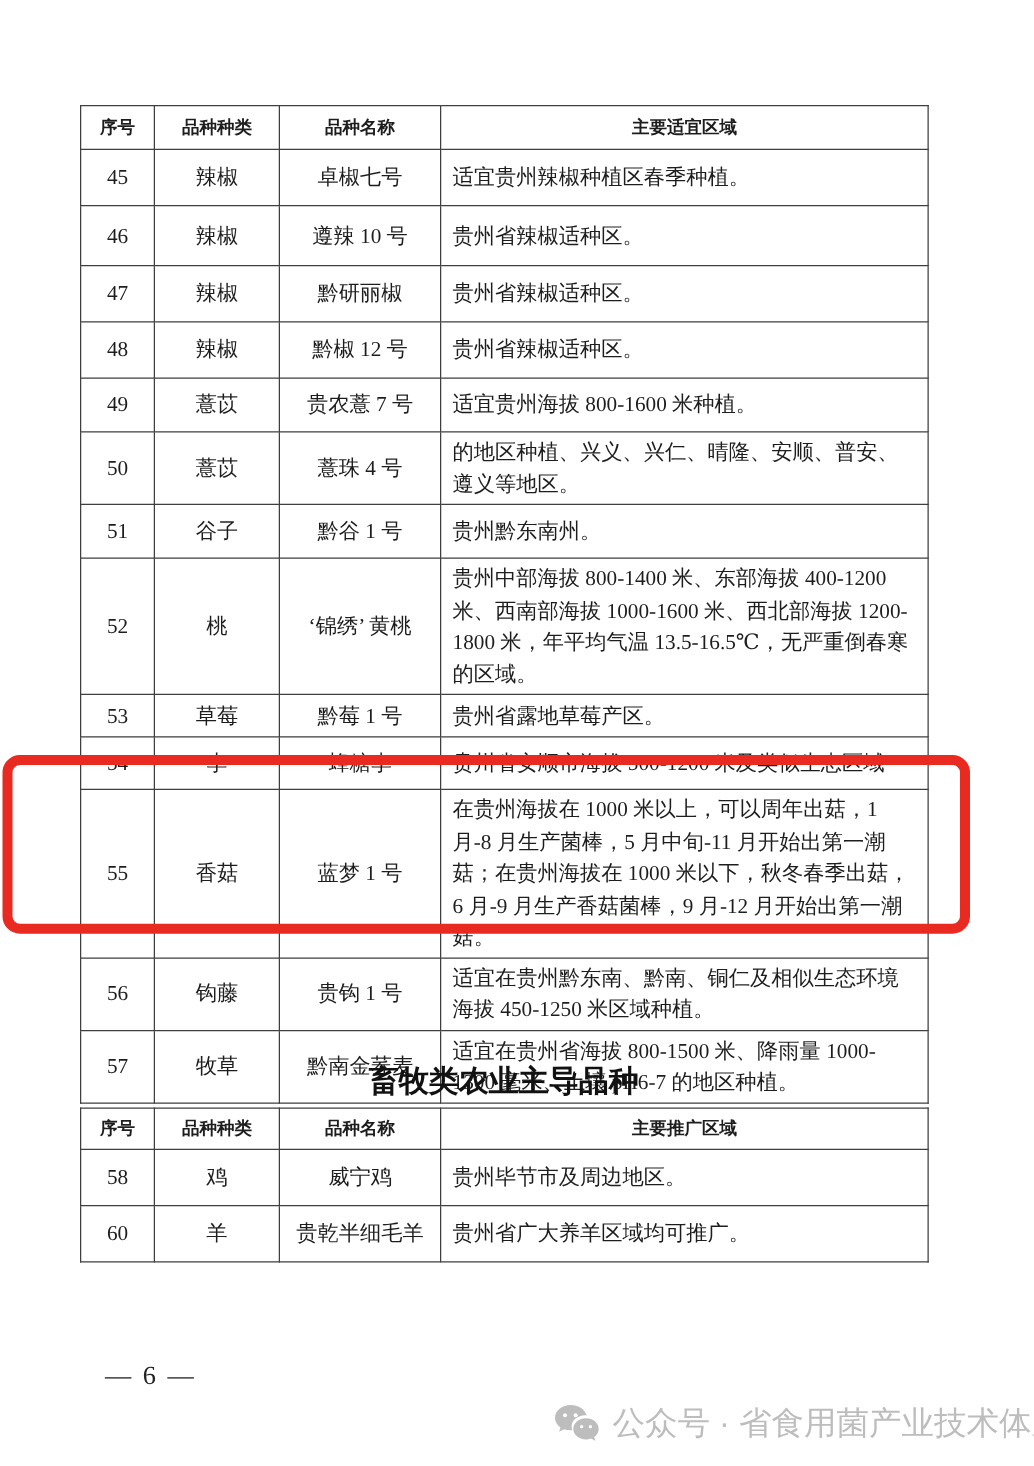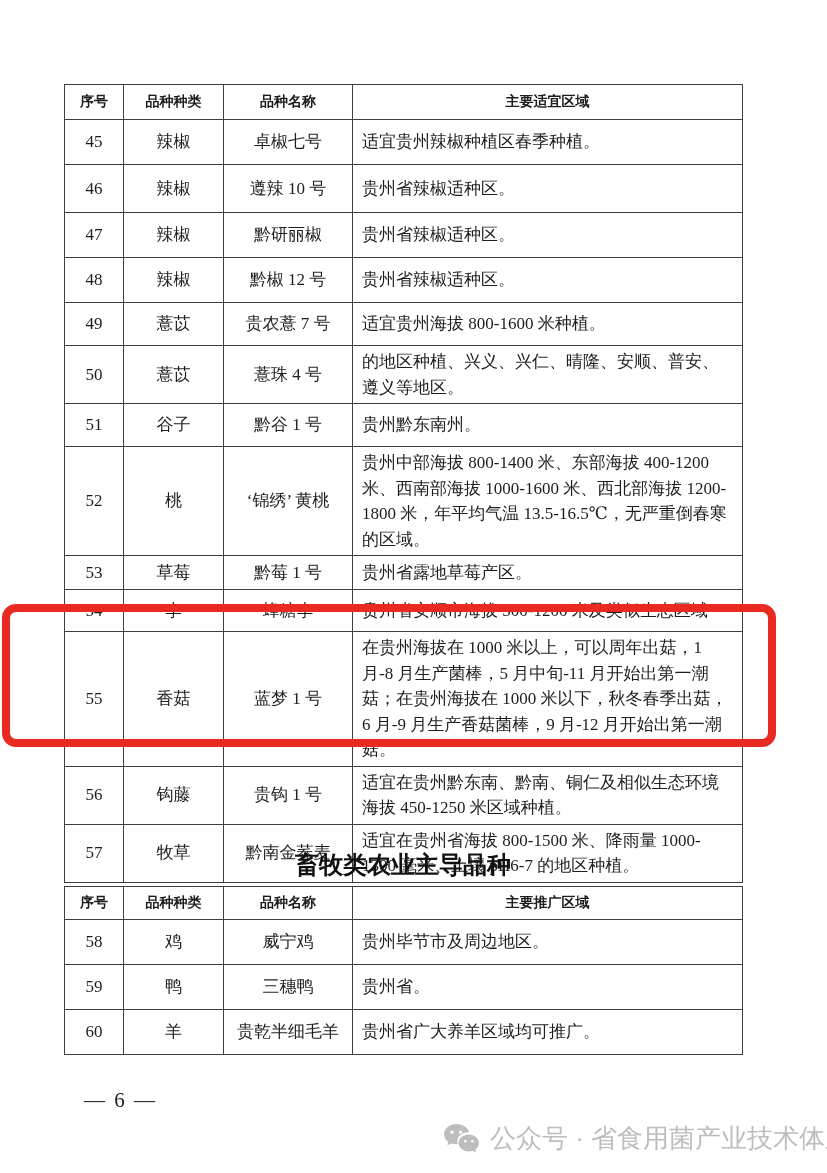--- a/index.html
+++ b/index.html
@@ -238,26 +238,20 @@
       </tr>
     </thead>
     <tbody>
         <tr>
           <td>58</td>
           <td>鸡</td>
           <td>威宁鸡</td>
           <td class="region">贵州毕节市及周边地区。</td>
         </tr>
         <tr>
-          <td>59</td>
-          <td>鸭</td>
-          <td>三穗鸭</td>
-          <td class="region">贵州省。</td>
-        </tr>
-        <tr>
           <td>60</td>
           <td>羊</td>
           <td>贵乾半细毛羊</td>
           <td class="region">贵州省广大养羊区域均可推广。</td>
         </tr>
       </tbody>
   </table>
 
   <div id="page-number">— 6 —</div>
 

